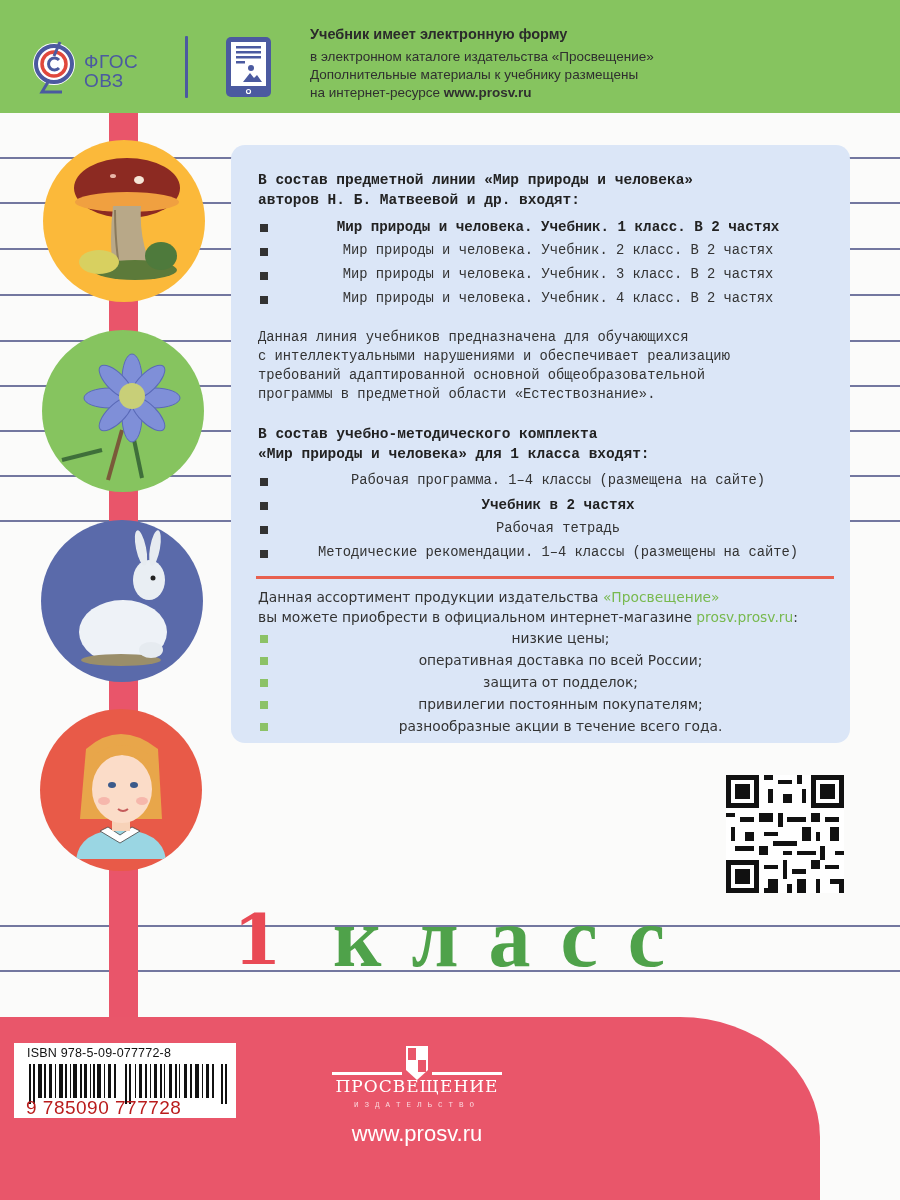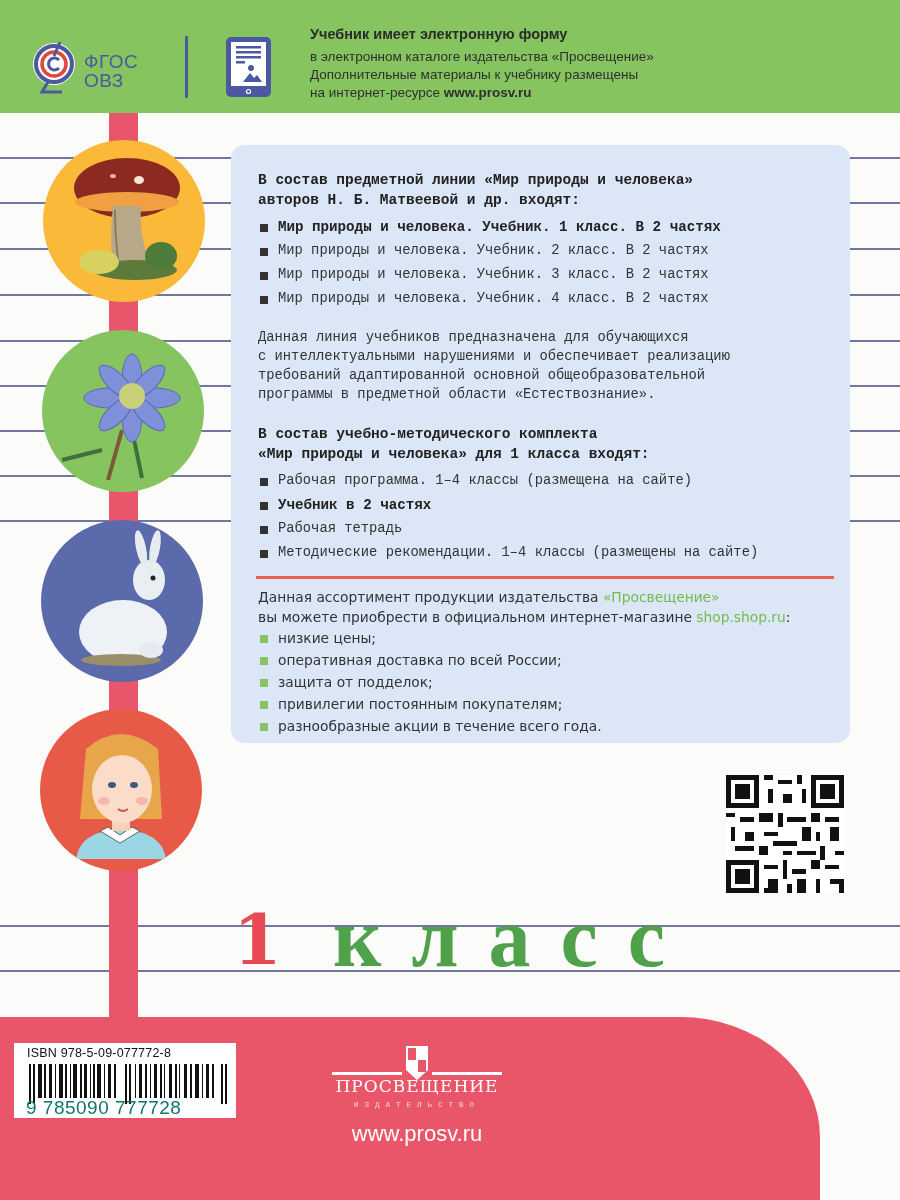--- a/index.html
+++ b/index.html
@@ -26,21 +26,21 @@
 
   
   .circle { position: absolute; width: 162px; height: 162px; border-radius: 50%; overflow: hidden; }
   .circle svg { width: 100%; height: 100%; display: block; }
 
   
   .info-panel { position: absolute; left: 231px; top: 145px; width: 619px; height: 598px; background: #dbe6f7; border-radius: 14px; }
   .panel-inner { position: absolute; left: 27px; top: 10px; width: 580px; font-family: Liberation Mono, monospace; margin-top: 15px; }
   .h-bold { font-weight: bold; font-size: 14.5px; line-height: 20px; color: #222; }
   .list { list-style: none; margin-top: 8px; }
-  .list li { position: relative; padding-left: 20px; font-size: 13.8px; line-height: 18px; margin-bottom: 6px; color: #333; }
+  .list li { position: relative; padding-left: 20px; font-size: 13.8px; line-height: 18px; margin-bottom: 6px; color: #333; text-align: center; }
   .list li::before { content: ""; position: absolute; left: 2px; top: 6px; width: 8px; height: 8px; background: #333; }
   .list li.strong { font-weight: bold; font-size: 14.2px; color: #222; }
   .list.green li::before { background: #8cc267; }
   .list.green li { margin-bottom: 4px; }
   .para { font-size: 13.8px; line-height: 19px; color: #333; margin-top: 20px; }
   .sub-h { margin-top: 20px; }
   .red-divider { position: absolute; left: 25px; top: 431px; width: 578px; height: 3px; background: #e8604f; }
   .shop-block { position: absolute; left: 27px; top: 442px; width: 585px; }
   .shop-line { font-size: 13.8px; line-height: 20px; color: #333; }
   .shop-line .g { color: #78b94f; }
@@ -49,21 +49,21 @@
   .qr { position: absolute; left: 726px; top: 775px; width: 118px; height: 118px; background: #fff; }
 
   
   .grade-num { position: absolute; left: 233px; top: 900px; font-family: "DejaVu Serif", "Liberation Serif", serif; font-size: 70px; font-weight: bold; color: #e94a55; line-height: 80px; }
   .grade-word { position: absolute; left: 333px; top: 893px; font-family: Liberation Serif, serif; font-size: 84px; font-weight: bold; color: #4fa24a; letter-spacing: 30px; line-height: 90px; }
 
   
   .bottom-red { position: absolute; left: 0; top: 1017px; width: 820px; height: 183px; background: #e9566a; border-top-right-radius: 140px 120px; }
   .isbn-text { position: absolute; left: 27px; top: 1046px; font-family: "Liberation Sans", sans-serif; font-size: 12.5px; color: #111; letter-spacing: 0.2px; }
   .barcode { position: absolute; left: 29px; top: 1064px; width: 198px; height: 40px; }
-  .isbn-digits { position: absolute; left: 26px; top: 1097px; font-family: "Liberation Sans", sans-serif; font-size: 19px; color: #0f766e; letter-spacing: 0.5px; background: transparent; }
+  .isbn-digits { position: absolute; left: 26px; top: 1097px; font-family: "Liberation Sans", sans-serif; font-size: 19px; color: #b91c1c; letter-spacing: 0.5px; background: transparent; }
   .isbn-white { position: absolute; left: 14px; top: 1043px; width: 222px; height: 75px; background: #fff; }
 
   .pub-logo { position: absolute; left: 322px; top: 1040px; width: 190px; height: 42px; }
   .pub-name { position: absolute; left: 322px; top: 1076px; width: 190px; text-align: center; font-family: "DejaVu Serif", "Liberation Serif", serif; font-size: 17px; color: #fff; letter-spacing: 1px; }
   .pub-sub { position: absolute; left: 322px; top: 1101px; width: 190px; text-align: center; font-family: Liberation Mono, monospace; font-size: 7.5px; color: #fbd8dd; letter-spacing: 6px; }
   .pub-url { position: absolute; left: 322px; top: 1121px; width: 190px; text-align: center; font-family: "Liberation Sans", sans-serif; font-size: 22px; color: #fff; }
 </style>
 </head>
 <body>
 
@@ -197,21 +197,21 @@
     <ul class="list">
       <li>Рабочая программа. 1–4 классы (размещена на сайте)</li>
       <li class="strong">Учебник в 2 частях</li>
       <li>Рабочая тетрадь</li>
       <li>Методические рекомендации. 1–4 классы (размещены на сайте)</li>
     </ul>
   </div>
   <div class="red-divider"></div>
   <div class="shop-block">
     <div class="shop-line"><span>Данная ассортимент продукции издательства </span><span class="g">«Просвещение»</span></div>
-    <div class="shop-line"><span>вы можете приобрести в официальном интернет-магазине </span><span class="g">shop.shop.ru</span><span>:</span></div>
+    <div class="shop-line"><span>вы можете приобрести в официальном интернет-магазине </span><span class="g">prosv.prosv.ru</span><span>:</span></div>
     <ul class="list green" style="margin-top:2px">
       <li>низкие цены;</li>
       <li>оперативная доставка по всей России;</li>
       <li>защита от подделок;</li>
       <li>привилегии постоянным покупателям;</li>
       <li>разнообразные акции в течение всего года.</li>
     </ul>
   </div>
 </div>
 

